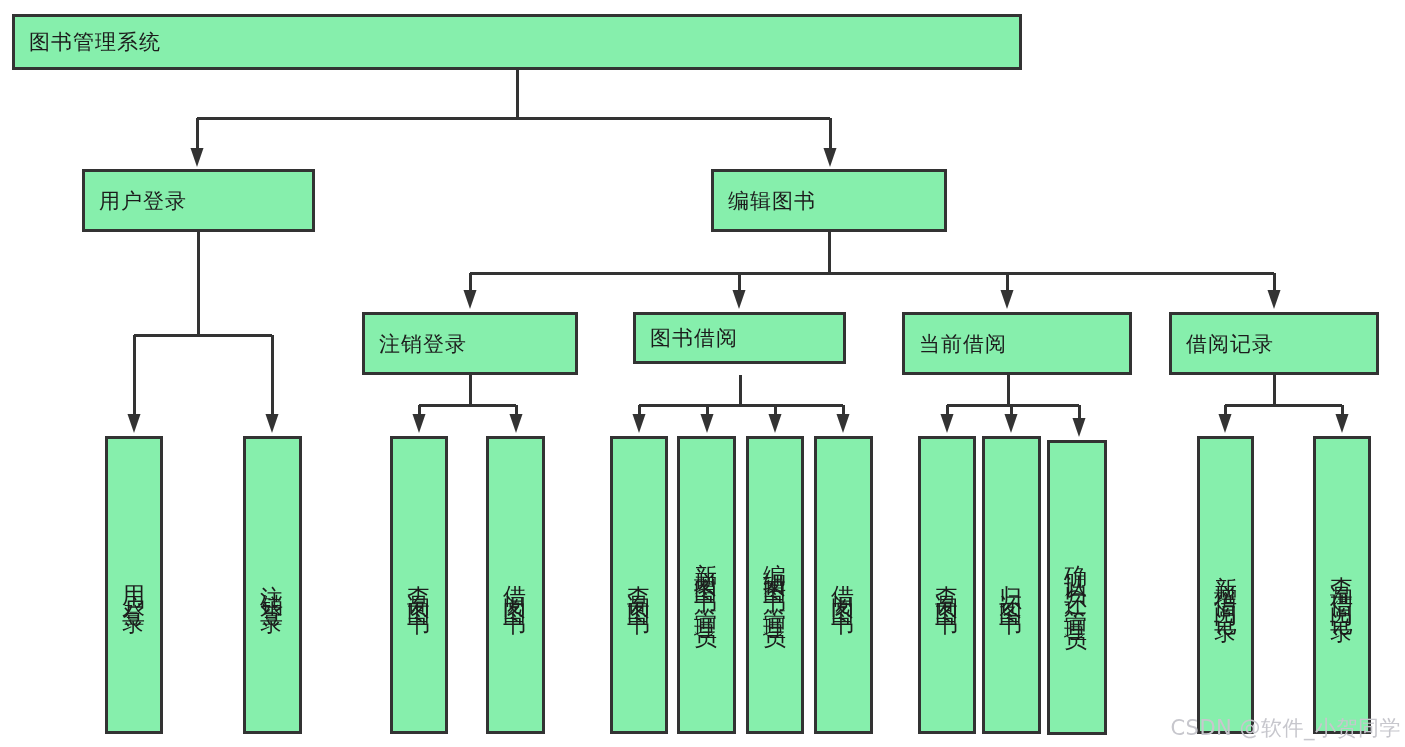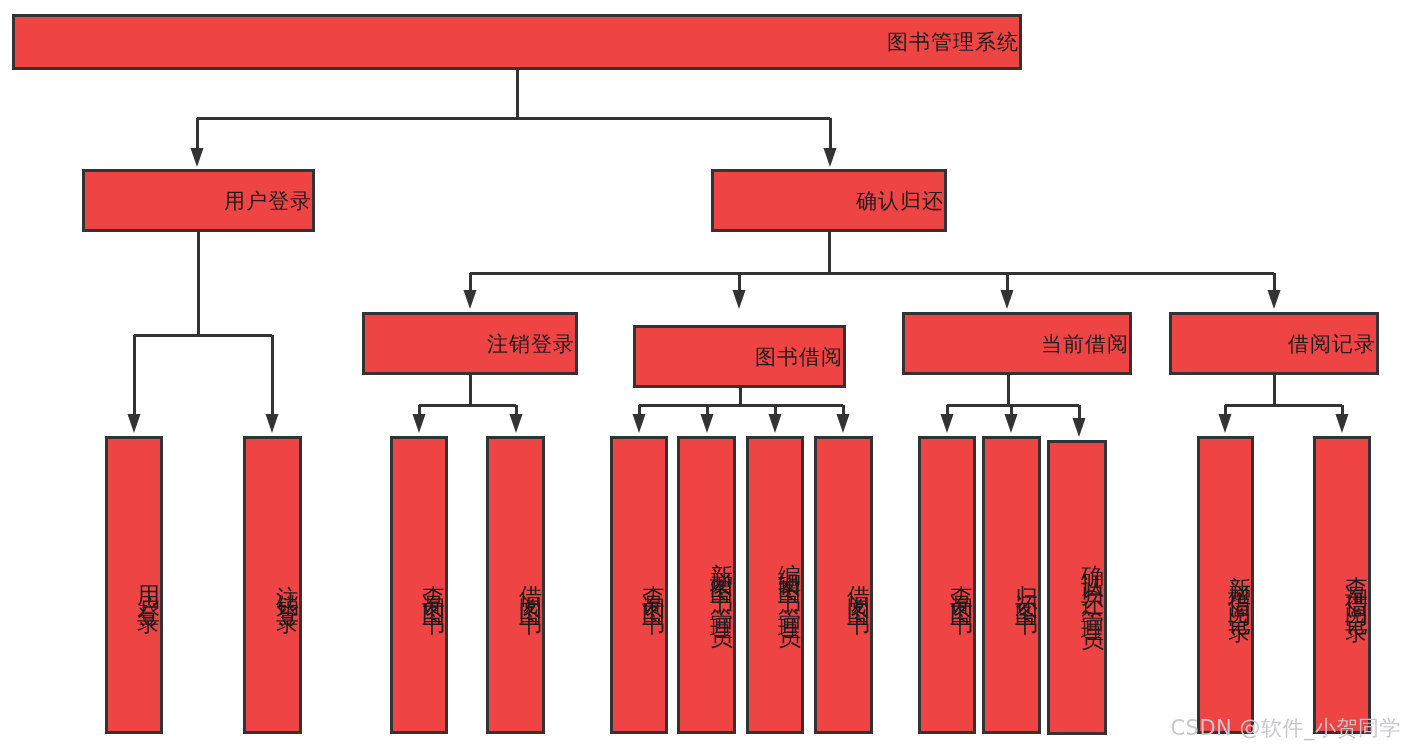--- a/index.html
+++ b/index.html
@@ -2,22 +2,22 @@
 <html><head>
 <meta charset="utf-8">
 <style>
   html,body{margin:0;padding:0;background:#ffffff;}
   .canvas{
     position:relative;width:1405px;height:747px;background:#ffffff;overflow:hidden;
     font-family:"DejaVu Sans","Liberation Sans",sans-serif;color:#1c1c1c;
   }
   .connector-svg{position:absolute;left:0;top:0;z-index:1;}
   .node{
-    position:absolute;box-sizing:border-box;border:3px solid #333333;background:#ef4444;
-    display:flex;align-items:center;justify-content:flex-end;z-index:2;padding-left:14px;
+    position:absolute;box-sizing:border-box;border:3px solid #333333;background:#86efac;
+    display:flex;align-items:center;justify-content:flex-start;z-index:2;padding-left:14px;
   }
   .hlabel{font-size:21px;letter-spacing:1px;white-space:nowrap;}
   .vlabel{
     writing-mode:vertical-rl;text-orientation:mixed;
     font-size:23px;line-height:1;letter-spacing:9px;white-space:nowrap;
   }
   .watermark{
     position:absolute;right:4px;top:714px;z-index:3;
     font-size:21px;letter-spacing:0.5px;color:#c7c7cd;white-space:nowrap;
   }
@@ -61,27 +61,27 @@
   </svg>
 
   <div class="node" style="left:12px;top:14px;width:1010px;height:56px">
     <span class="hlabel">图书管理系统</span>
   </div>
 
   <div class="node" style="left:82px;top:169px;width:233px;height:63px">
     <span class="hlabel">用户登录</span>
   </div>
   <div class="node" style="left:711px;top:169px;width:236px;height:63px">
-    <span class="hlabel">确认归还</span>
+    <span class="hlabel">编辑图书</span>
   </div>
 
   <div class="node" style="left:362px;top:312px;width:216px;height:63px">
     <span class="hlabel">注销登录</span>
   </div>
-  <div class="node" style="left:633px;top:325px;width:213px;height:63px">
+  <div class="node" style="left:633px;top:312px;width:213px;height:52px">
     <span class="hlabel">图书借阅</span>
   </div>
   <div class="node" style="left:902px;top:312px;width:230px;height:63px">
     <span class="hlabel">当前借阅</span>
   </div>
   <div class="node" style="left:1169px;top:312px;width:210px;height:63px">
     <span class="hlabel">借阅记录</span>
   </div>
 
   <div class="node" style="left:105px;top:436px;width:58px;height:298px">

